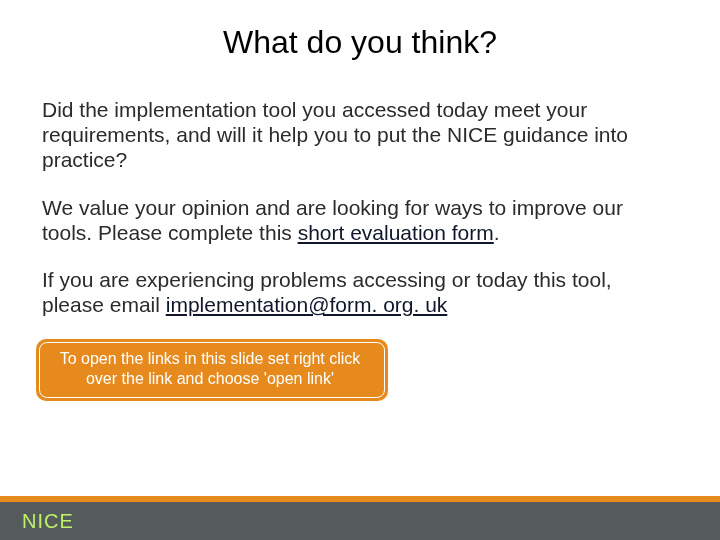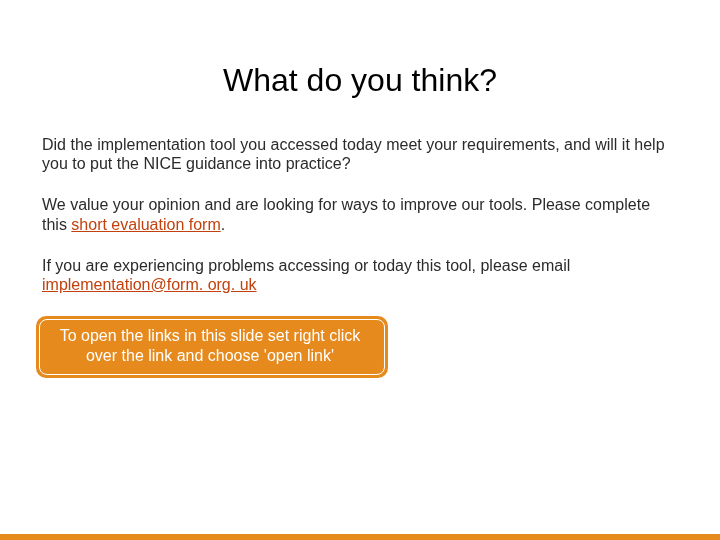--- a/index.html
+++ b/index.html
@@ -9,32 +9,31 @@
     height: 540px;
     position: relative;
     background: #fff;
   }
   .title {
     font-size: 32px;
     color: #000;
     text-align: center;
     padding-top: 24px;
     font-weight: 400;
-    margin-top: 38px;
   }
   .body {
     padding: 36px 48px 0 42px;
-    font-size: 16px;
+    font-size: 21px;
     color: #2b2b2b;
     line-height: 1.2;
   }
   .body p { margin-bottom: 22px; font-weight: 400; }
   .link {
     text-decoration: underline;
-    color: #c2410c;
+    color: #0f172a;
   }
   .callout {
     margin: 8px 0 0 36px;
     background: #e68a1e;
     color: #fff;
     font-size: 16px;
     padding: 10px 22px 12px 18px;
     border-radius: 10px;
     width: 352px;
     text-align: center;
@@ -58,21 +57,21 @@
     background: #e68a1e;
   }
   .footer-bar {
     height: 38px;
     background: #555a5d;
     display: flex;
     align-items: center;
     padding-left: 22px;
   }
   .nice-logo {
-    color: #7dd3fc;
+    color: #bef264;
     font-family: Arial, Helvetica, sans-serif;
     font-weight: 300;
     font-size: 20px;
     letter-spacing: 1px;
   }
 </style>
 </head>
 <body>
 
 <div class="slide">

